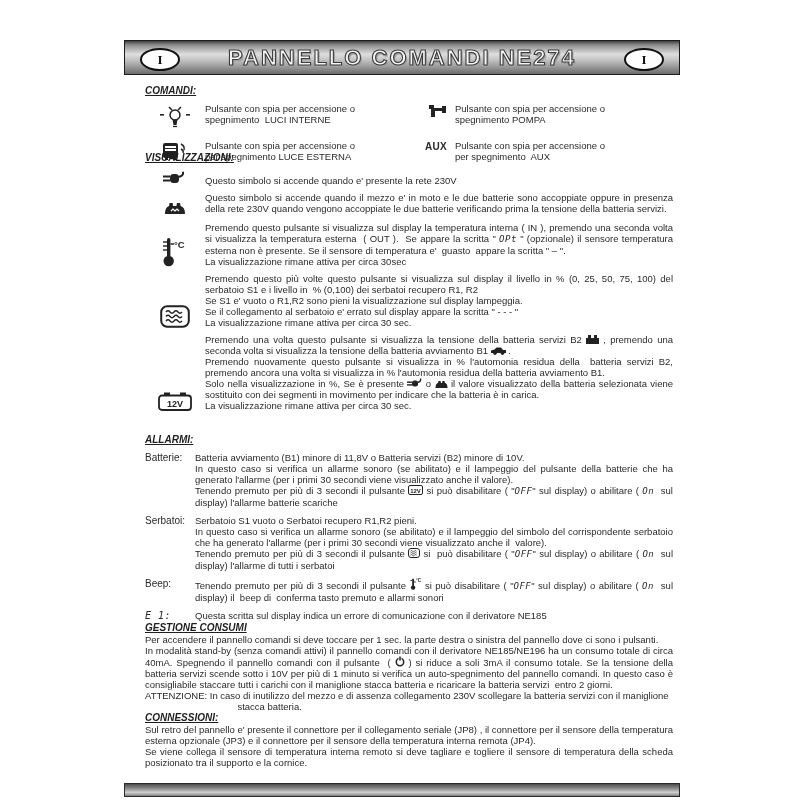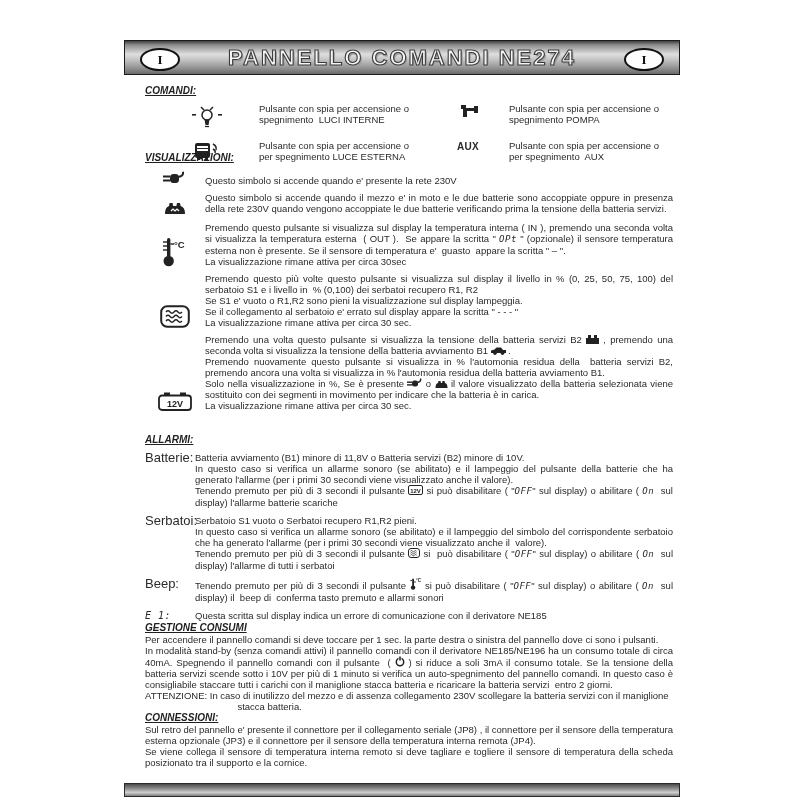--- a/index.html
+++ b/index.html
@@ -20,31 +20,31 @@
   .fbar{position:absolute;left:124px;top:783px;width:554px;height:12px;border:1px solid #2a2a2a;
         background:linear-gradient(180deg,#4a4a4a 0%,#9a9a9a 45%,#cfcfcf 70%,#808080 100%);}
   
   .sec{position:absolute;left:145px;width:528px;font-size:9.5px;line-height:11px;}
   #sec-comandi{top:85px;} #sec-viz{top:152px;} #sec-allarmi{top:434px;}
   #sec-gestione{top:622px;} #sec-connessioni{top:712px;}
   .h{font-size:10px;font-weight:bold;font-style:italic;text-decoration:underline;margin:0 0 7px 0;color:#1f1f1f;}
   p,.txt{margin:0;text-align:justify;white-space:pre-wrap;}
   
   .cgrid{display:grid;grid-template-columns:272px 256px;row-gap:12px;}
-  .citem{display:flex;align-items:flex-start;gap:22px;}
-  .cicon{width:60px;flex:0 0 60px;display:flex;justify-content:center;padding-top:1px;margin-left:32px;}
+  .citem{display:flex;align-items:flex-start;}
+  .cicon{width:60px;flex:0 0 60px;display:flex;justify-content:center;padding-top:1px;}
   .cicon.narrow{width:38px;flex:0 0 38px;}
   .aux{font-weight:bold;font-size:10px;letter-spacing:0.3px;}
   
   .vitem{display:flex;align-items:flex-end;margin-bottom:6px;}
   .vicon{width:60px;flex:0 0 60px;display:flex;justify-content:center;padding-top:1px;}
   .vtxt{flex:1;}
   
   .aitem{display:grid;grid-template-columns:50px 1fr;margin-bottom:7px;}
-  .albl{font-size:13px;}
+  .albl{font-size:10px;}
   
   .seg{font-family:"DejaVu Sans Mono",monospace;font-style:italic;font-size:9px;letter-spacing:0.5px;}
   .albl.seg{font-size:10px;}
   
   .inlic{display:inline-block;vertical-align:-1px;line-height:0;}
   svg{display:inline-block;}
 </style>
 </head>
 <body>
 

